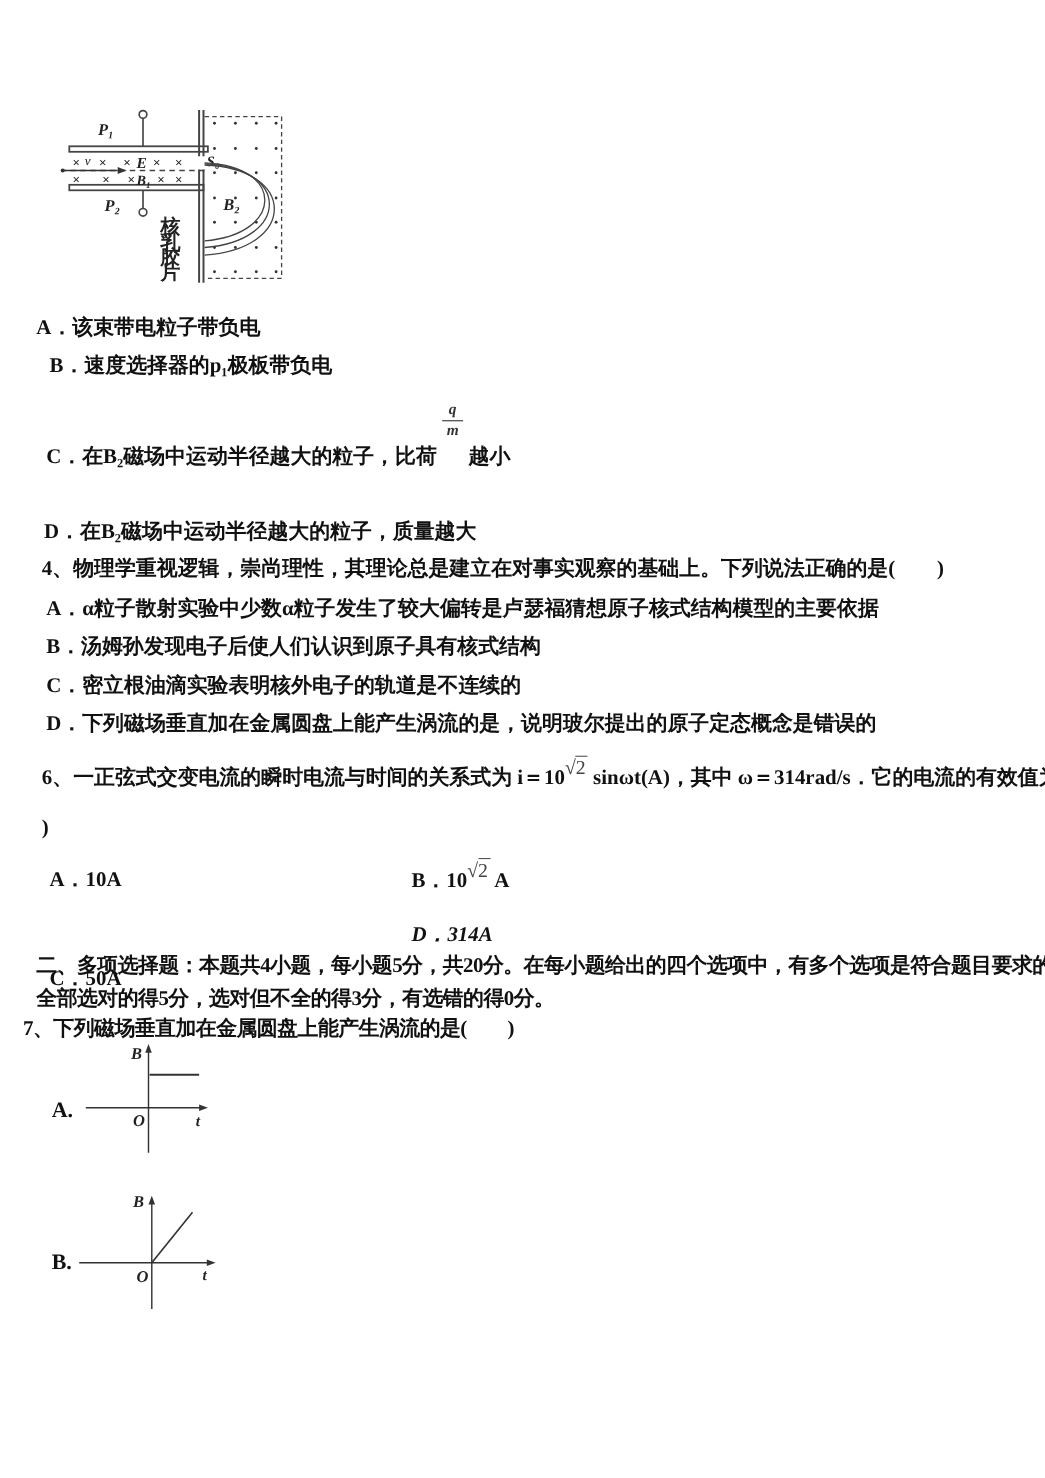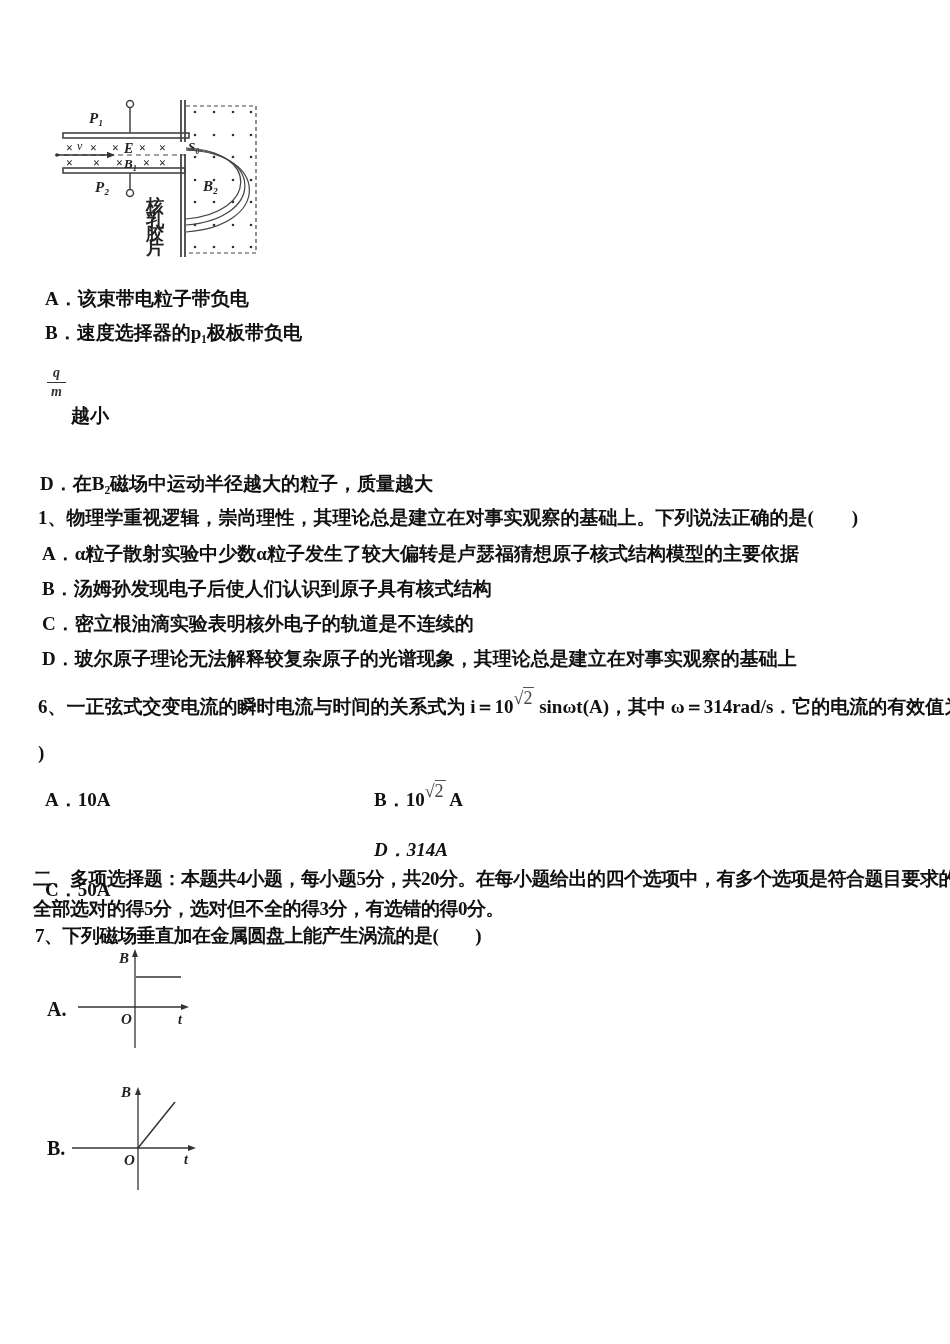--- a/index.html
+++ b/index.html
@@ -110,42 +110,42 @@
 
   <g fill="none" stroke="#444" stroke-width="1.2">
     <path d="M131,53 C205,56 203,118 131,124"></path>
     <path d="M131,54 C210,57 209,124 131,130"></path>
     <path d="M131,55 C215,58 216,131 131,137"></path>
   </g>
   <text x="148" y="96" font-size="15" font-weight="bold" font-style="italic">B₂</text>
 </svg>
 <div class="film-label">核乳胶片</div>
 
-<div class="line" style="left:45px;top:286px;">A．该束带电粒子带负电</div>
+<div class="line" style="left:33px;top:286px;">A．该束带电粒子带负电</div>
 <div class="line" style="left:45px;top:320px;">B．速度选择器的p₁极板带负电</div>
-<div class="line" style="left:42px;top:392px;"><span class="frac"><span class="num">q</span><span class="den">m</span></span><span>越小</span></div>
+<div class="line" style="left:42px;top:392px;"><span>C．在B₂磁场中运动半径越大的粒子，比荷</span><span class="frac"><span class="num">q</span><span class="den">m</span></span><span>越小</span></div>
 <div class="line" style="left:40px;top:471px;">D．在B₂磁场中运动半径越大的粒子，质量越大</div>
 
-<div class="line" style="left:38px;top:505px;">1、物理学重视逻辑，崇尚理性，其理论总是建立在对事实观察的基础上。下列说法正确的是(　　)</div>
+<div class="line" style="left:38px;top:505px;">4、物理学重视逻辑，崇尚理性，其理论总是建立在对事实观察的基础上。下列说法正确的是(　　)</div>
 <div class="line" style="left:42px;top:541px;">A．α粒子散射实验中少数α粒子发生了较大偏转是卢瑟福猜想原子核式结构模型的主要依据</div>
 <div class="line" style="left:42px;top:576px;">B．汤姆孙发现电子后使人们认识到原子具有核式结构</div>
 <div class="line" style="left:42px;top:611px;">C．密立根油滴实验表明核外电子的轨道是不连续的</div>
-<div class="line" style="left:42px;top:646px;">D．玻尔原子理论无法解释较复杂原子的光谱现象，其理论总是建立在对事实观察的基础上</div>
+<div class="line" style="left:42px;top:646px;">D．下列磁场垂直加在金属圆盘上能产生涡流的是，说明玻尔提出的原子定态概念是错误的</div>
 
 <div class="line" style="left:38px;top:694px;"><span>6、一正弦式交变电流的瞬时电流与时间的关系式为 i＝10</span><span class="sqrt"><span>√</span><span class="rad">2</span></span><span> sinωt(A)，其中 ω＝314rad/s．它的电流的有效值为 (</span></div>
 <div class="line" style="left:38px;top:740px;">)</div>
 <div class="line" style="left:45px;top:787px;">A．10A</div>
 <div class="line" style="left:374px;top:787px;"><span>B．10</span><span class="sqrt"><span>√</span><span class="rad">2</span></span><span> A</span></div>
 <div class="line" style="left:45px;top:837px;margin-top:40px;">C．50A</div>
 <div class="line" style="left:374px;top:837px;font-style:italic;">D．314A</div>
 
 <div class="line cond" style="left:33px;top:866px;">二、多项选择题：本题共4小题，每小题5分，共20分。在每小题给出的四个选项中，有多个选项是符合题目要求的。</div>
 <div class="line cond" style="left:33px;top:896px;text-align:right;">全部选对的得5分，选对但不全的得3分，有选错的得0分。</div>
 
-<div class="line cond" style="left:35px;top:923px;">7、下列磁场垂直加在金属圆盘上能产生涡流的是(　　)</div>
+<div class="line cond" style="left:21px;top:923px;">7、下列磁场垂直加在金属圆盘上能产生涡流的是(　　)</div>
 
 <div class="graph-option-label" style="left:47px;top:998px;">A.</div>
 <svg class="graph-svg" style="left:75px;top:948px;" width="120" height="108" viewBox="0 0 120 108">
   <line x1="60" y1="6" x2="60" y2="100" stroke="#333" stroke-width="1.3"></line>
   <polygon points="57,9 60,1 63,9" fill="#333"></polygon>
   <line x1="3" y1="59" x2="108" y2="59" stroke="#333" stroke-width="1.3"></line>
   <polygon points="106,56 114,59 106,62" fill="#333"></polygon>
   <line x1="61" y1="29" x2="106" y2="29" stroke="#333" stroke-width="1.7"></line>
   <text x="44" y="15" font-size="15" font-weight="bold" font-style="italic">B</text>
   <text x="46" y="76" font-size="15" font-weight="bold" font-style="italic">O</text>

